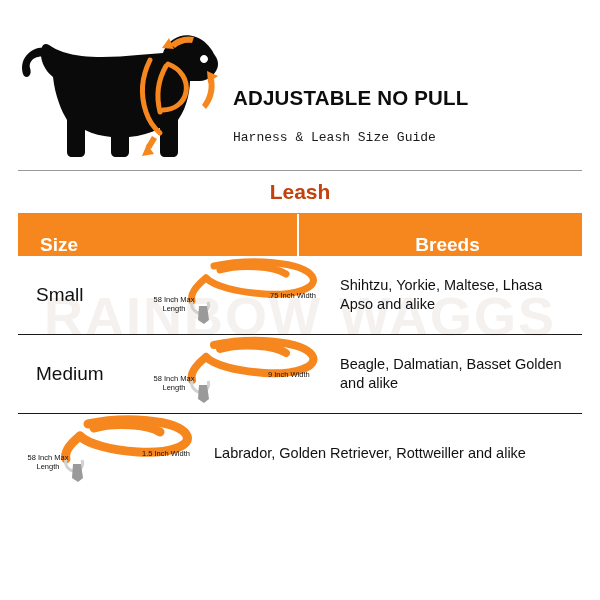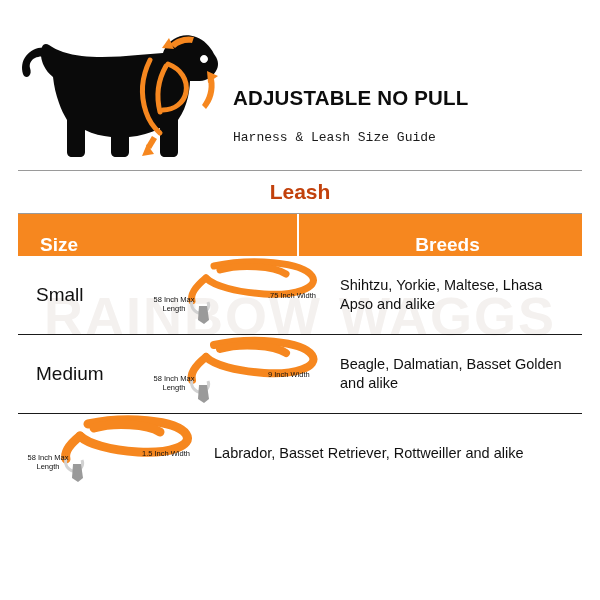--- a/index.html
+++ b/index.html
@@ -276,17 +276,17 @@
           <path fill="none" stroke="#f6871f" stroke-width="9" stroke-linecap="round" d="M70,10 C108,2 158,6 168,20 C176,32 150,40 120,38 C92,36 70,30 62,22"></path>
           <path fill="none" stroke="#f6871f" stroke-width="9" stroke-linecap="round" d="M62,22 C52,30 46,38 48,45"></path>
           <path fill="none" stroke="#d2d2d2" stroke-width="3" d="M48,45 C46,52 52,58 58,57 C63,56 66,51 64,46"></path>
           <path fill="#9a9a9a" d="M55,50 l8,0 l2,14 l-5,4 l-6,-4 Z"></path>
           <path fill="none" stroke="#f6871f" stroke-width="9" stroke-linecap="round" d="M76,14 C96,8 130,10 142,18"></path>
         </svg>
         <div class="dim-label dim-left">58 Inch Max
 Length</div>
         <div class="dim-label dim-right">1.5 Inch Width</div>
       </div>
-      <div class="cell-breeds">Labrador, Basset Retriever, Rottweiller and alike</div>
+      <div class="cell-breeds">Labrador, Golden Retriever, Rottweiller and alike</div>
     </div>
 
   </div>
 </div>
 
 </body></html>

